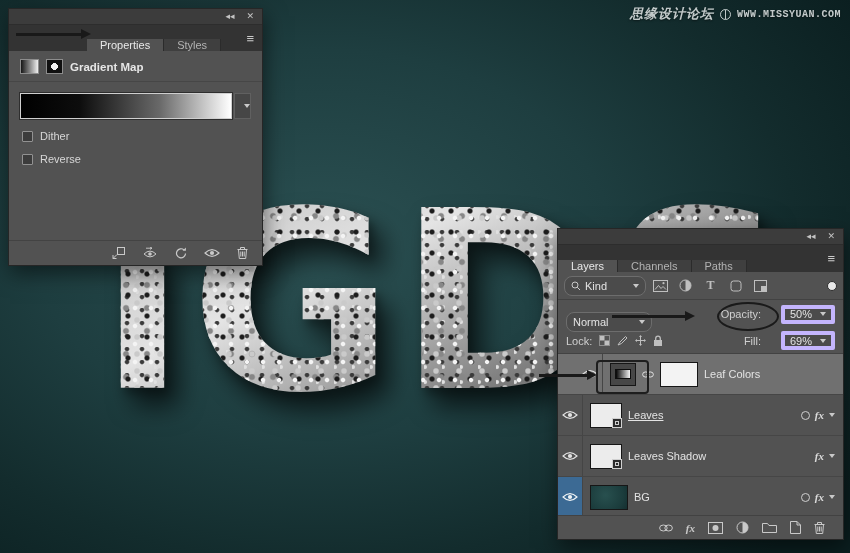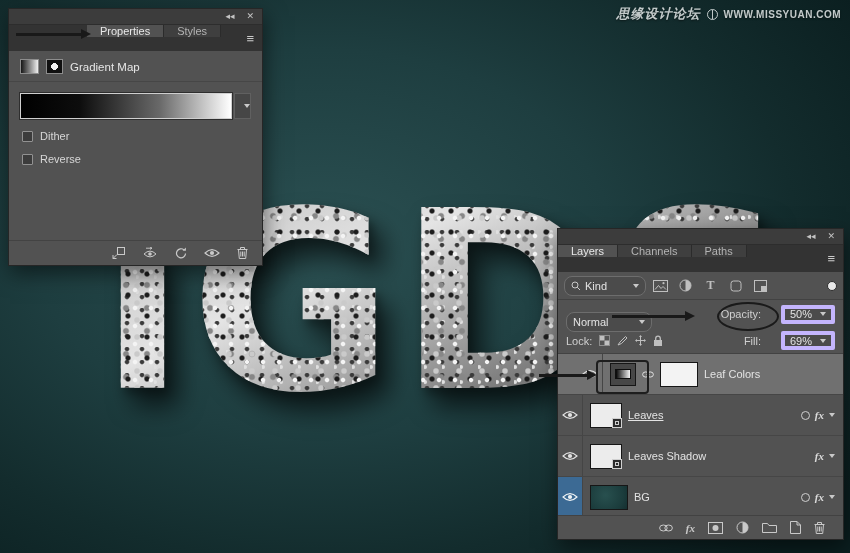--- a/index.html
+++ b/index.html
@@ -29,40 +29,40 @@
       linear-gradient(155deg,#b5b5b5 0%,#e4e4e4 35%,#787878 70%,#a3a3a3 100%);
     background-size:16px 18px,19px 21px,23px 17px,21px 23px,15px 13px,18px 15px,100% 100%;
     -webkit-background-clip:text; background-clip:text; color:transparent;
     filter:drop-shadow(12px 16px 12px rgba(0,0,0,.55)) drop-shadow(4px 6px 5px rgba(0,0,0,.35));
   }
 
   
   .watermark{
     position:absolute; top:5px; right:9px; z-index:60;
     display:flex; align-items:center; gap:6px;
-    color:rgba(235,240,240,.82); text-shadow:0 1px 2px rgba(0,0,0,.5);
+    color:rgba(235,240,240,.82); text-shadow:0 1px 2px rgba(0,0,0,.5);font-family:Liberation Mono, monospace;
   }
   .wm-brand{ font-size:13px; font-weight:700; font-style:italic; letter-spacing:1px; }
   .wm-globe{ width:11px; height:11px; border:1.5px solid rgba(235,240,240,.8); border-radius:50%;
     position:relative; display:inline-block; }
   .wm-globe::after{ content:""; position:absolute; left:45%; top:0; bottom:0; width:1px; background:rgba(235,240,240,.8); }
   .wm-site{ font-size:10px; font-weight:700; letter-spacing:.5px; }
 
   
   .panel{
     position:absolute; z-index:10;
     background:#525252; border:1px solid #262626;
     box-shadow:2px 8px 20px rgba(0,0,0,.5);
   }
   .titlebar{
     height:16px; background:#3c3c3c; border-bottom:1px solid #2d2d2d;
     display:flex; align-items:center; justify-content:flex-end; gap:12px; padding:0 8px;
   }
   .tb-glyph{ font-size:9px; color:#c3c3c3; line-height:1; cursor:default; }
-  .tabbar{ display:flex; align-items:flex-start; background:#333333; position:relative; }
+  .tabbar{ display:flex; align-items:flex-end; background:#333333; position:relative; }
   .tab{
     padding:0 13px; display:flex; align-items:center; font-size:11px; color:#b3b3b3;
     background:#3f3f3f; border-right:1px solid #2b2b2b; cursor:default;
   }
   .tab.active{ background:#525252; color:#e8e8e8; }
   .menu-glyph{
     margin-left:auto; align-self:center; padding:0 9px;
     font-size:13px; color:#c9c9c9; letter-spacing:-1px;
   }
 
@@ -71,21 +71,21 @@
   .props-panel .tabbar{ height:26px; padding-left:78px; }
   .props-body{ position:relative; height:calc(258px - 16px - 26px - 2px); }
   .adj-header{
     display:flex; align-items:center; gap:7px; padding:8px 11px 7px 11px;
     border-bottom:1px solid #464646;
   }
   .chip{ border:1px solid #8d8d8d; }
   .grad-chip{ width:19px; height:15px; background:linear-gradient(90deg,#161616,#efefef); }
   .mask-chip{ width:17px; height:15px; background:#101010;
     background-image:radial-gradient(circle at 50% 50%, #f2f2f2 0 34%, transparent 36%); }
-  .adj-title{ font-size:11.5px; font-weight:400; color:#e6e6e6; }
+  .adj-title{ font-size:11.5px; font-weight:700; color:#e6e6e6; }
   .grad-row{ display:flex; margin:11px 11px 0 11px; height:26px; }
   .grad-bar{
     flex:1; border:1px solid #cfcfcf; outline:1px solid #2e2e2e;
     background:linear-gradient(90deg,#000 0%,#0d0d0d 28%,#696969 66%,#fff 100%);
   }
   .grad-dd{
     width:17px; margin-left:2px; background:#464646; border:1px solid #606060;
     display:flex; align-items:center; justify-content:center;
   }
   .checkbox-row{ display:flex; align-items:center; gap:7px; margin:11px 0 0 13px;

